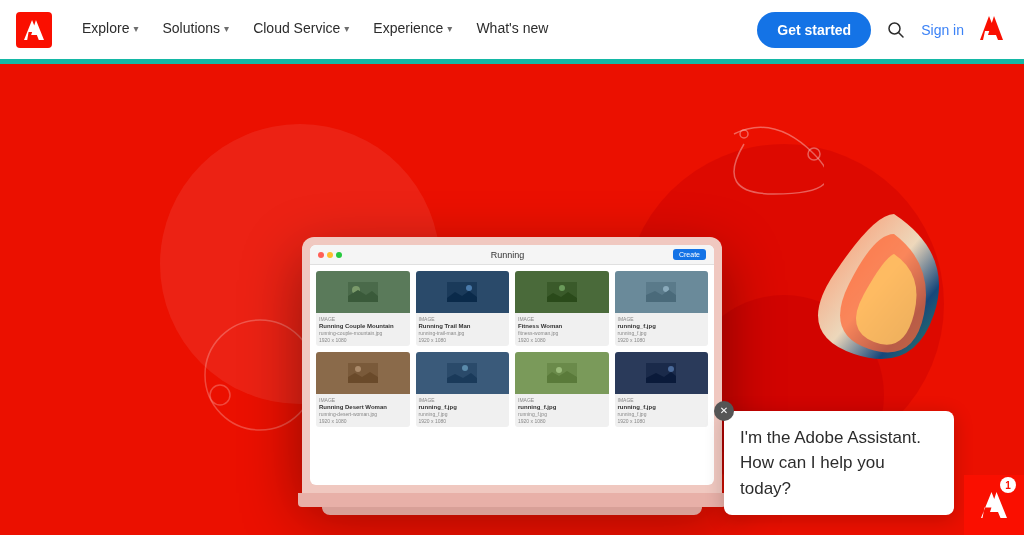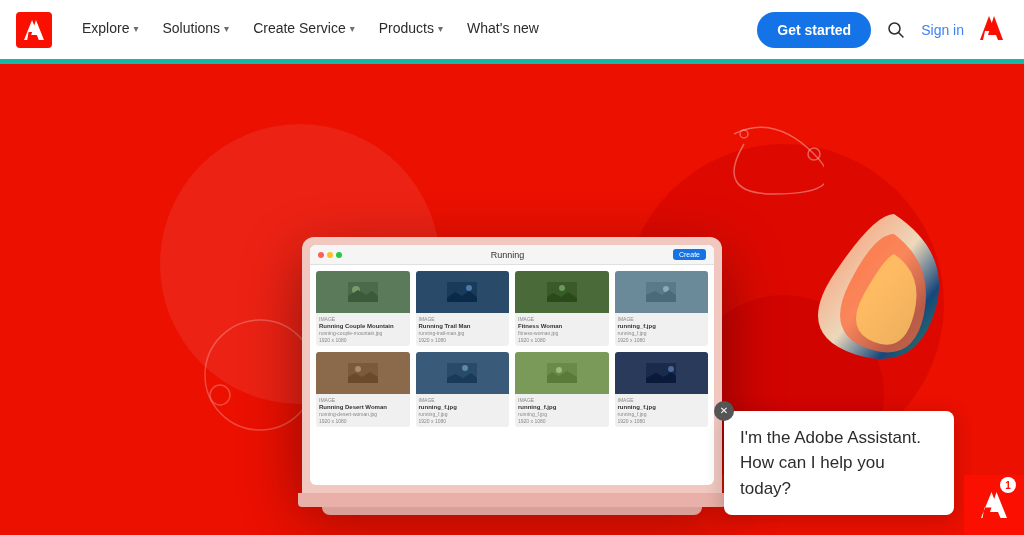--- a/index.html
+++ b/index.html
@@ -291,25 +291,25 @@
   <nav class="nav-items">
     <div class="nav-item">
       <span>Explore</span>
       <span class="chevron">▾</span>
     </div>
     <div class="nav-item">
       <span>Solutions</span>
       <span class="chevron">▾</span>
     </div>
     <div class="nav-item">
-      <span>Create Service</span>
+      <span>Cloud Service</span>
       <span class="chevron">▾</span>
     </div>
     <div class="nav-item">
-      <span>Products</span>
+      <span>Experience</span>
       <span class="chevron">▾</span>
     </div>
     <div class="nav-item">
       <span>What's new</span>
     </div>
   </nav>
 
   <div class="header-right">
     <button class="btn-get-started">Get started</button>
     <button class="search-icon-btn">

